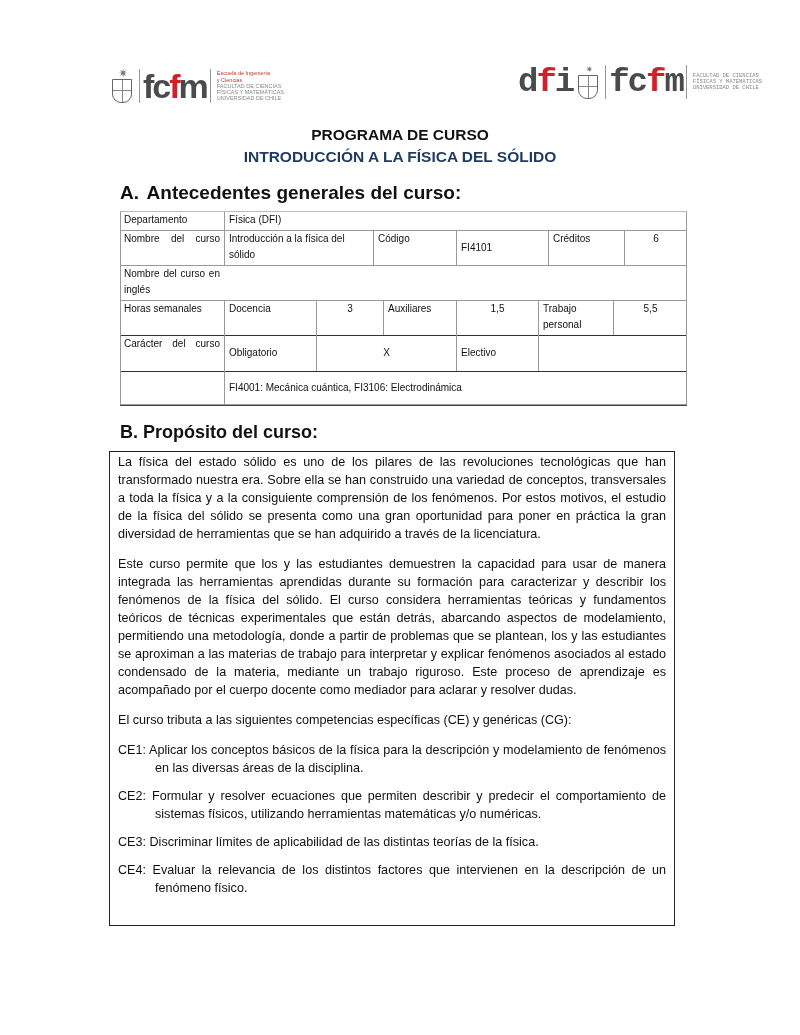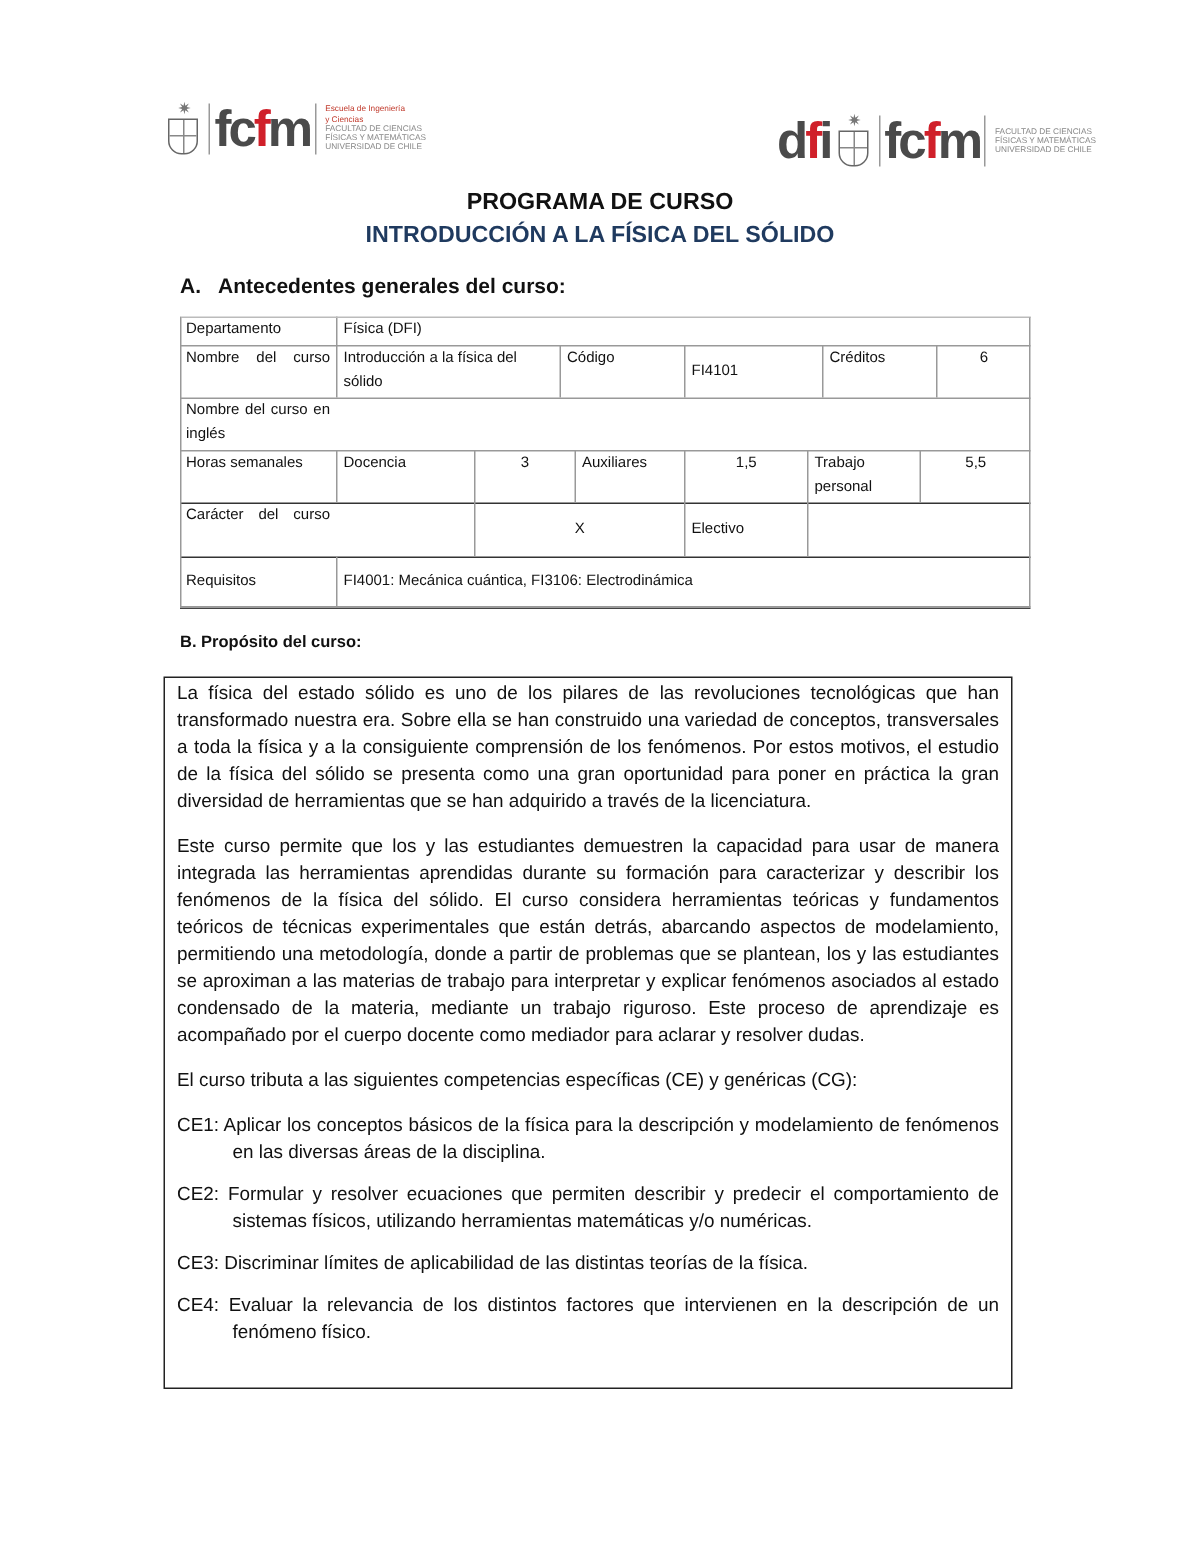--- a/index.html
+++ b/index.html
@@ -15,23 +15,23 @@
   .shield .body:after { content:""; position:absolute; left:0; top:10px; width:18px; height:1px; background:#888; }
   .vbar { width:1px; height:34px; background:#999; margin:0 3px; }
   .fcfm { font-size:34px; font-weight:bold; letter-spacing:-2px; color:#4a4a4a; line-height:34px; }
   .fcfm .red { color:#d0202a; }
   .dfi { font-size:34px; font-weight:bold; letter-spacing:-2px; color:#4a4a4a; line-height:34px; }
   .subtext { font-size:5.5px; line-height:6.3px; color:#888; margin-left:3px; text-transform:none; }
   .subtext .red { color:#c0392b; }
   
   .title1 { left:0; width:800px; top:126px; text-align:center; font-weight:bold; font-size:15.5px; color:#111; }
   .title2 { left:0; width:800px; top:148px; text-align:center; font-weight:bold; font-size:15.5px; color:#1f3a5f; }
-  .secA { left:120px; top:182px; font-weight:bold; font-size:14px; }
+  .secA { left:120px; top:182px; font-weight:bold; font-size:19px; }
   .secA .lbl { display:inline-block; width:22px; }
-  .secB { left:120px; top:422px; font-weight:bold; font-size:11px; }
+  .secB { left:120px; top:422px; font-weight:bold; font-size:18px; }
   
   .tbl { left:120px; top:211px; width:567px; }
   .row { position:absolute; left:0; width:567px; border-bottom:1px solid #999; }
   .cell { position:absolute; top:0; height:100%; box-sizing:border-box; border-left:1px solid #999;
           font-size:10px; line-height:16px; padding:1px 4px; }
   .cell.just { text-align:justify; text-align-last:justify; }
   .cell.center { text-align:center; }
   .cell.vmid { display:flex; align-items:center; }
   .cell.vmid.center { justify-content:center; }
   .cell.italic { font-style:italic; }
@@ -55,21 +55,21 @@
   <div class="vbar"></div>
   <div class="subtext">
     <div class="red">Escuela de Ingeniería</div>
     <div class="red">y Ciencias</div>
     <div>FACULTAD DE CIENCIAS</div>
     <div>FÍSICAS Y MATEMÁTICAS</div>
     <div>UNIVERSIDAD DE CHILE</div>
   </div>
 </div>
 
-<div class="logo" style="left:518px; top:76px;">
+<div class="logo" style="left:518px; top:64px;font-family:Liberation Mono, monospace;">
   <div class="dfi">d<span class="fcfm red" style="font-size:34px;color:#d0202a;letter-spacing:-2px;">f</span>i</div>
   <div class="shield" style="margin-left:3px;">
     <div class="sun">✷</div>
       <div class="body"></div>
   </div>
   <div class="vbar"></div>
   <div class="fcfm">fc<span class="red">f</span>m</div>
   <div class="vbar"></div>
   <div class="subtext">
     <div>FACULTAD DE CIENCIAS</div>
@@ -111,27 +111,27 @@
     <div class="cell" style="left:104px; width:92px;">Docencia</div>
     <div class="cell center" style="left:196px; width:67px;">3</div>
     <div class="cell" style="left:263px; width:73px;">Auxiliares</div>
     <div class="cell center" style="left:336px; width:82px;">1,5</div>
     <div class="cell" style="left:418px; width:75px;">Trabajo personal</div>
     <div class="cell center" style="left:493px; width:74px;">5,5</div>
   </div>
 
   <div class="row thick" style="top:124px; height:36px;">
     <div class="cell just" style="left:0; width:104px; border-left:none;">Carácter del curso</div>
+    <div class="cell vmid" style="left:104px; width:92px;">Obligatorio</div>
     <div class="cell vmid center" style="left:196px; width:140px;">X</div>
     <div class="cell vmid" style="left:336px; width:82px;">Electivo</div>
     <div class="cell vmid" style="left:418px; width:149px;"></div>
   </div>
 
   <div class="row" style="top:160px; height:34px; border-bottom:1.5px solid #444;">
-    <div class="cell vmid" style="left:0; width:104px; border-left:none;">Requisitos</div>
     <div class="cell vmid" style="left:104px; width:463px;">FI4001: Mecánica cuántica, FI3106: Electrodinámica</div>
   </div>
 </div>
 <div class="tblframe"></div>
 
 <div class="abs secB">B. Propósito del curso:</div>
 
 <div class="abs box">
   <p>La física del estado sólido es uno de los pilares de las revoluciones tecnológicas que han transformado nuestra era. Sobre ella se han construido una variedad de conceptos, transversales a toda la física y a la consiguiente comprensión de los fenómenos. Por estos motivos, el estudio de la física del sólido se presenta como una gran oportunidad para poner en práctica la gran diversidad de herramientas que se han adquirido a través de la licenciatura.</p>
   <p>Este curso permite que los y las estudiantes demuestren la capacidad para usar de manera integrada las herramientas aprendidas durante su formación para caracterizar y describir los fenómenos de la física del sólido. El curso considera herramientas teóricas y fundamentos teóricos de técnicas experimentales que están detrás, abarcando aspectos de modelamiento, permitiendo una metodología, donde a partir de problemas que se plantean, los y las estudiantes se aproximan a las materias de trabajo para interpretar y explicar fenómenos asociados al estado condensado de la materia, mediante un trabajo riguroso. Este proceso de aprendizaje es acompañado por el cuerpo docente como mediador para aclarar y resolver dudas.</p>

